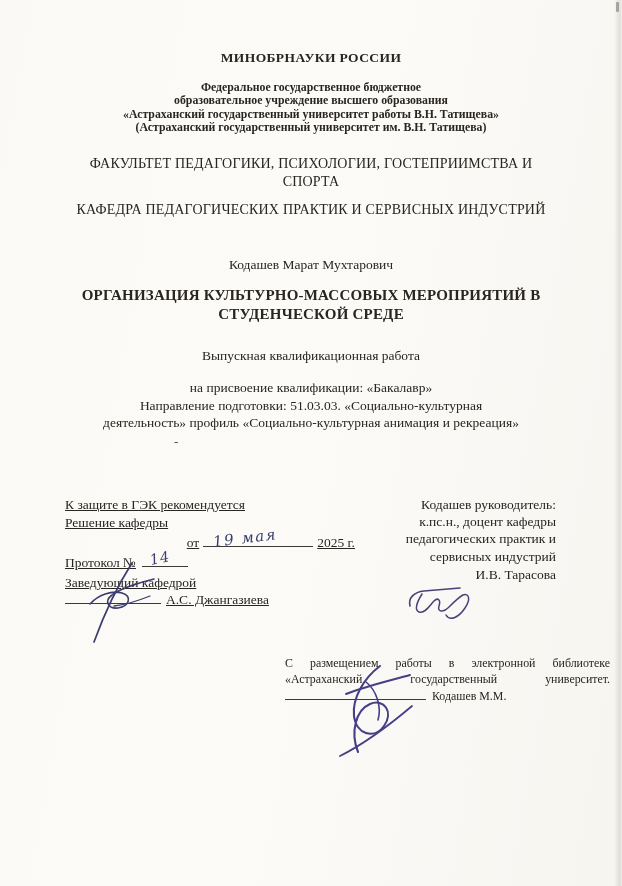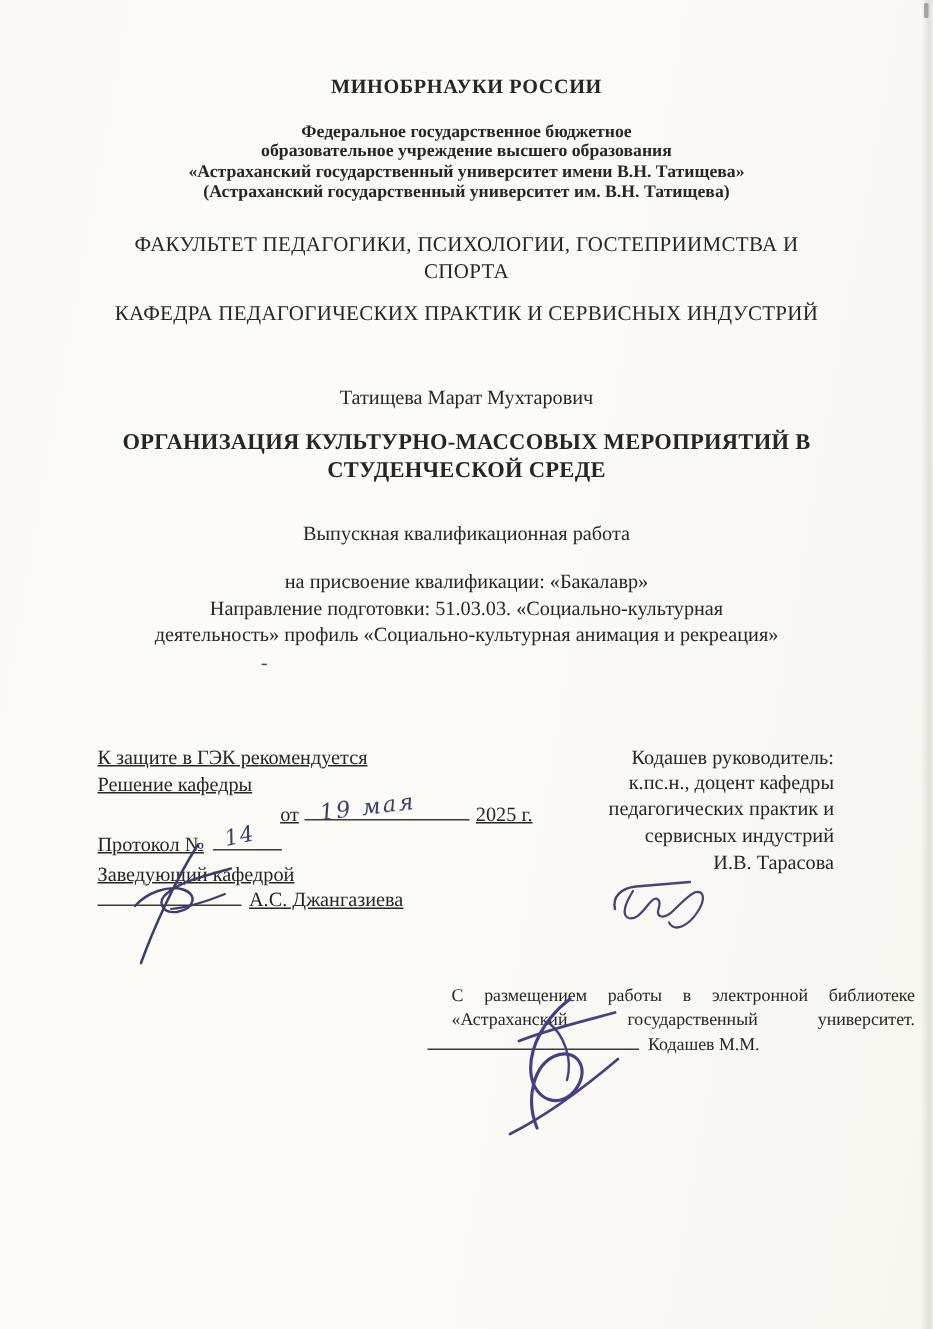--- a/index.html
+++ b/index.html
@@ -45,53 +45,53 @@
     position:absolute;font-family:"DejaVu Serif", serif;font-style:italic;
     color:#39406b;white-space:nowrap;
   }
   .hw-date{left:10px;bottom:-2px;font-size:15px;transform:rotate(-7deg);letter-spacing:1.5px;}
   .hw-protocol{left:8px;bottom:-1px;font-size:14.5px;transform:rotate(-12deg);letter-spacing:1px;}
   .approval-row{white-space:nowrap;text-decoration:underline;}
   .approval-row.date-row{margin:2.5px 0 3px 0;text-align:right;}
   .approval-row.protocol-row{margin-bottom:2px;}
 
   .consent{position:absolute;left:285px;top:655px;width:325px;font-size:11.9px;line-height:16.2px;}
-  .consent .jline{text-align:justify;text-align-last:justify;margin-left:16px;}
+  .consent .jline{text-align:justify;text-align-last:justify;}
   .consent-sign{margin-top:1px;white-space:nowrap;}
 
   .footer{top:788px;font-size:13.5px;letter-spacing:.2px;}
 
   .sig{position:absolute;pointer-events:none;}
   .sig path{fill:none;stroke-linecap:round;stroke-linejoin:round;}
   .sig-dzhan{left:78px;top:556px;}
   .sig-tarasova{left:402px;top:582px;}
   .sig-kodashev{left:318px;top:660px;}
 </style>
 </head>
 <body>
 
 <div class="page">
 
   <div class="centered ministry">МИНОБРНАУКИ РОССИИ</div>
 
   <div class="centered institution">
     <div>Федеральное государственное бюджетное</div>
     <div>образовательное учреждение высшего образования</div>
-    <div>«Астраханский государственный университет имени В.Н. Татищева»</div>
+    <div>«Астраханский государственный университет работы В.Н. Татищева»</div>
     <div>(Астраханский государственный университет им. В.Н. Татищева)</div>
   </div>
 
   <div class="centered department">КАФЕДРА ПЕДАГОГИЧЕСКИХ ПРАКТИК И СЕРВИСНЫХ ИНДУСТРИЙ</div>
 
   <div class="centered faculty">
     <div>ФАКУЛЬТЕТ ПЕДАГОГИКИ, ПСИХОЛОГИИ, ГОСТЕПРИИМСТВА И</div>
     <div>СПОРТА</div>
   </div>
 
-  <div class="centered author">Татищева Марат Мухтарович</div>
+  <div class="centered author">Кодашев Марат Мухтарович</div>
 
   <div class="centered title">
     <div>ОРГАНИЗАЦИЯ КУЛЬТУРНО-МАССОВЫХ МЕРОПРИЯТИЙ В</div>
     <div>СТУДЕНЧЕСКОЙ СРЕДЕ</div>
   </div>
 
   <div class="centered worktype">Выпускная квалификационная работа</div>
 
   <div class="centered qual">
     <div>на присвоение квалификации: «Бакалавр»</div>

